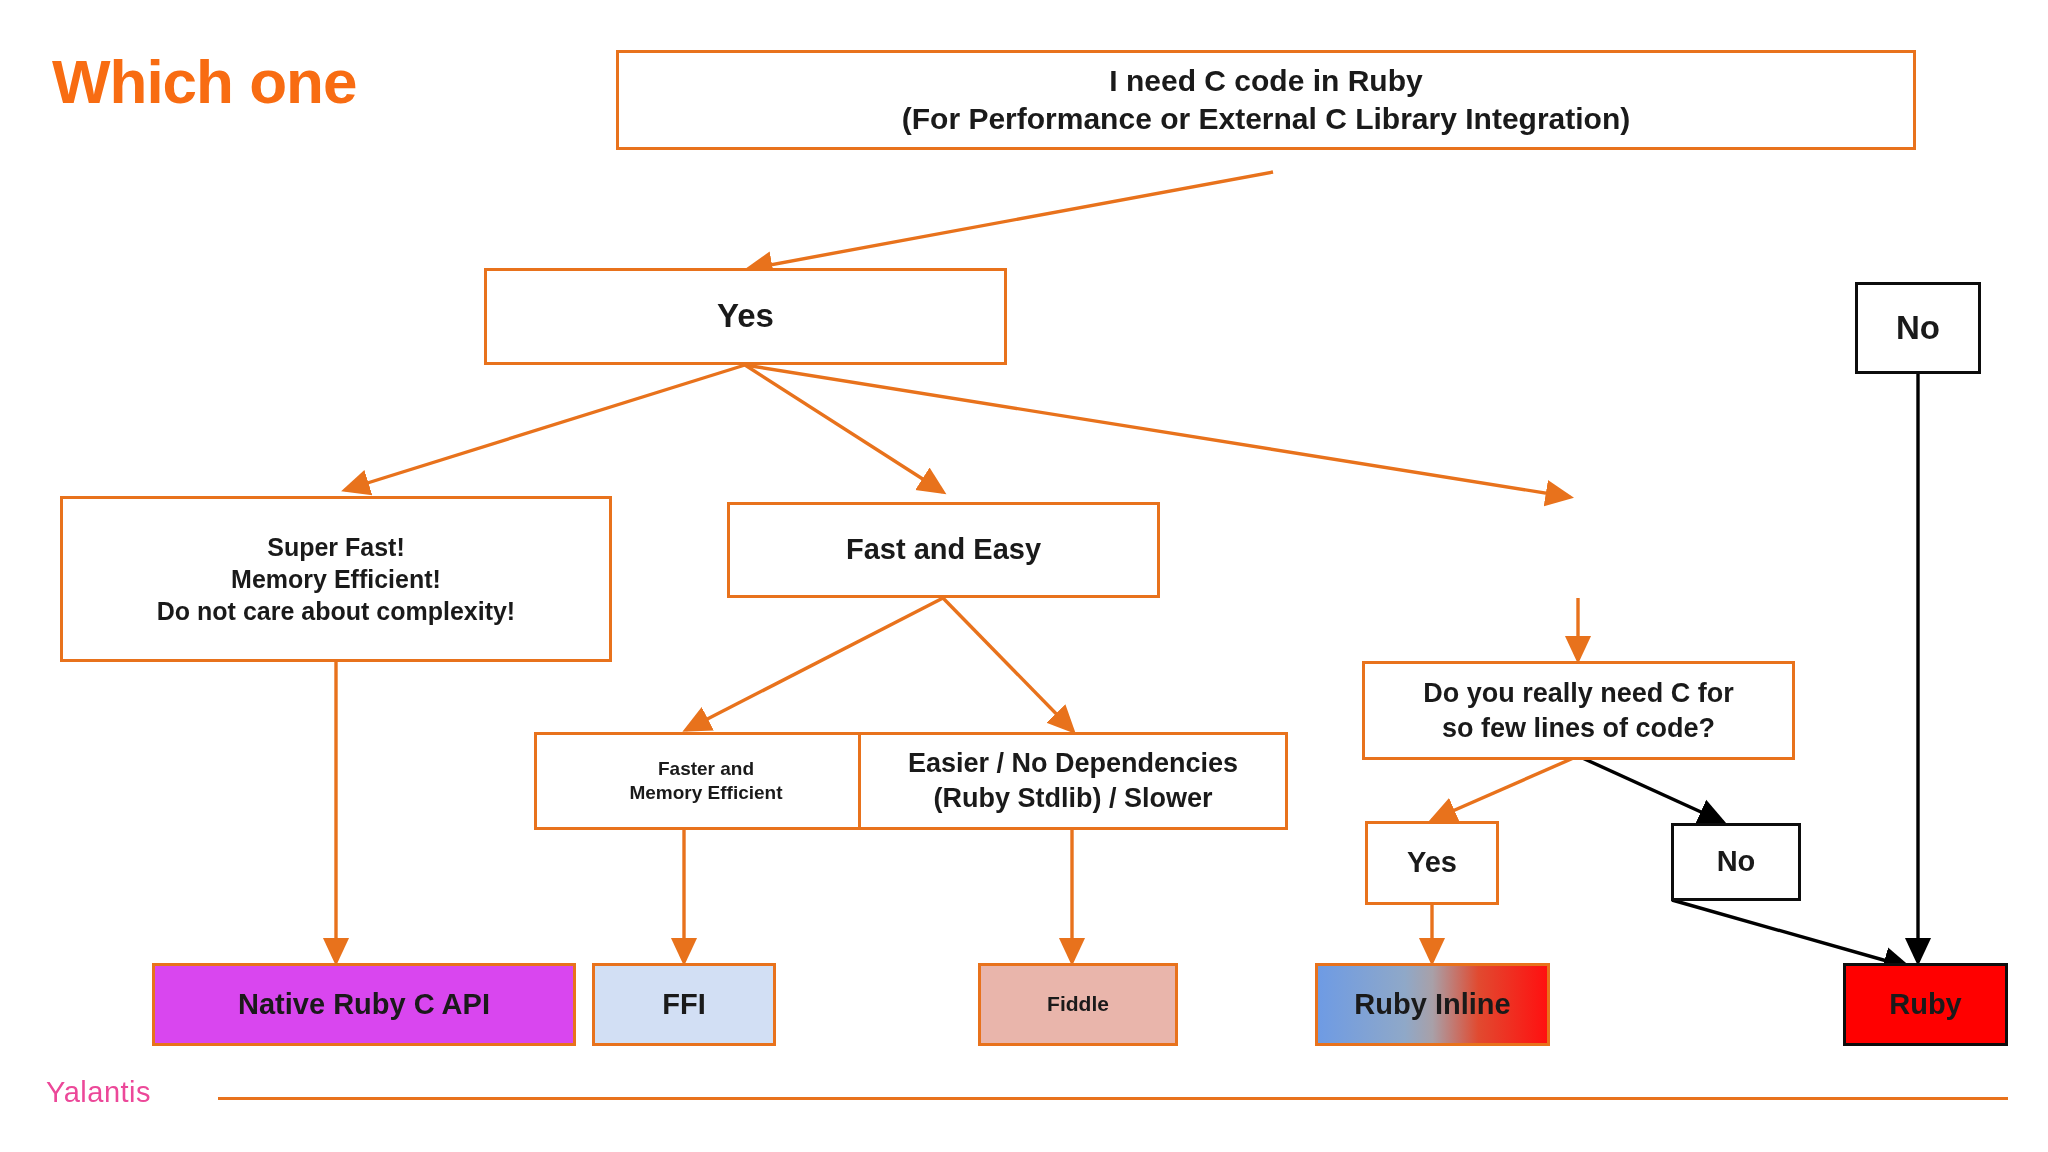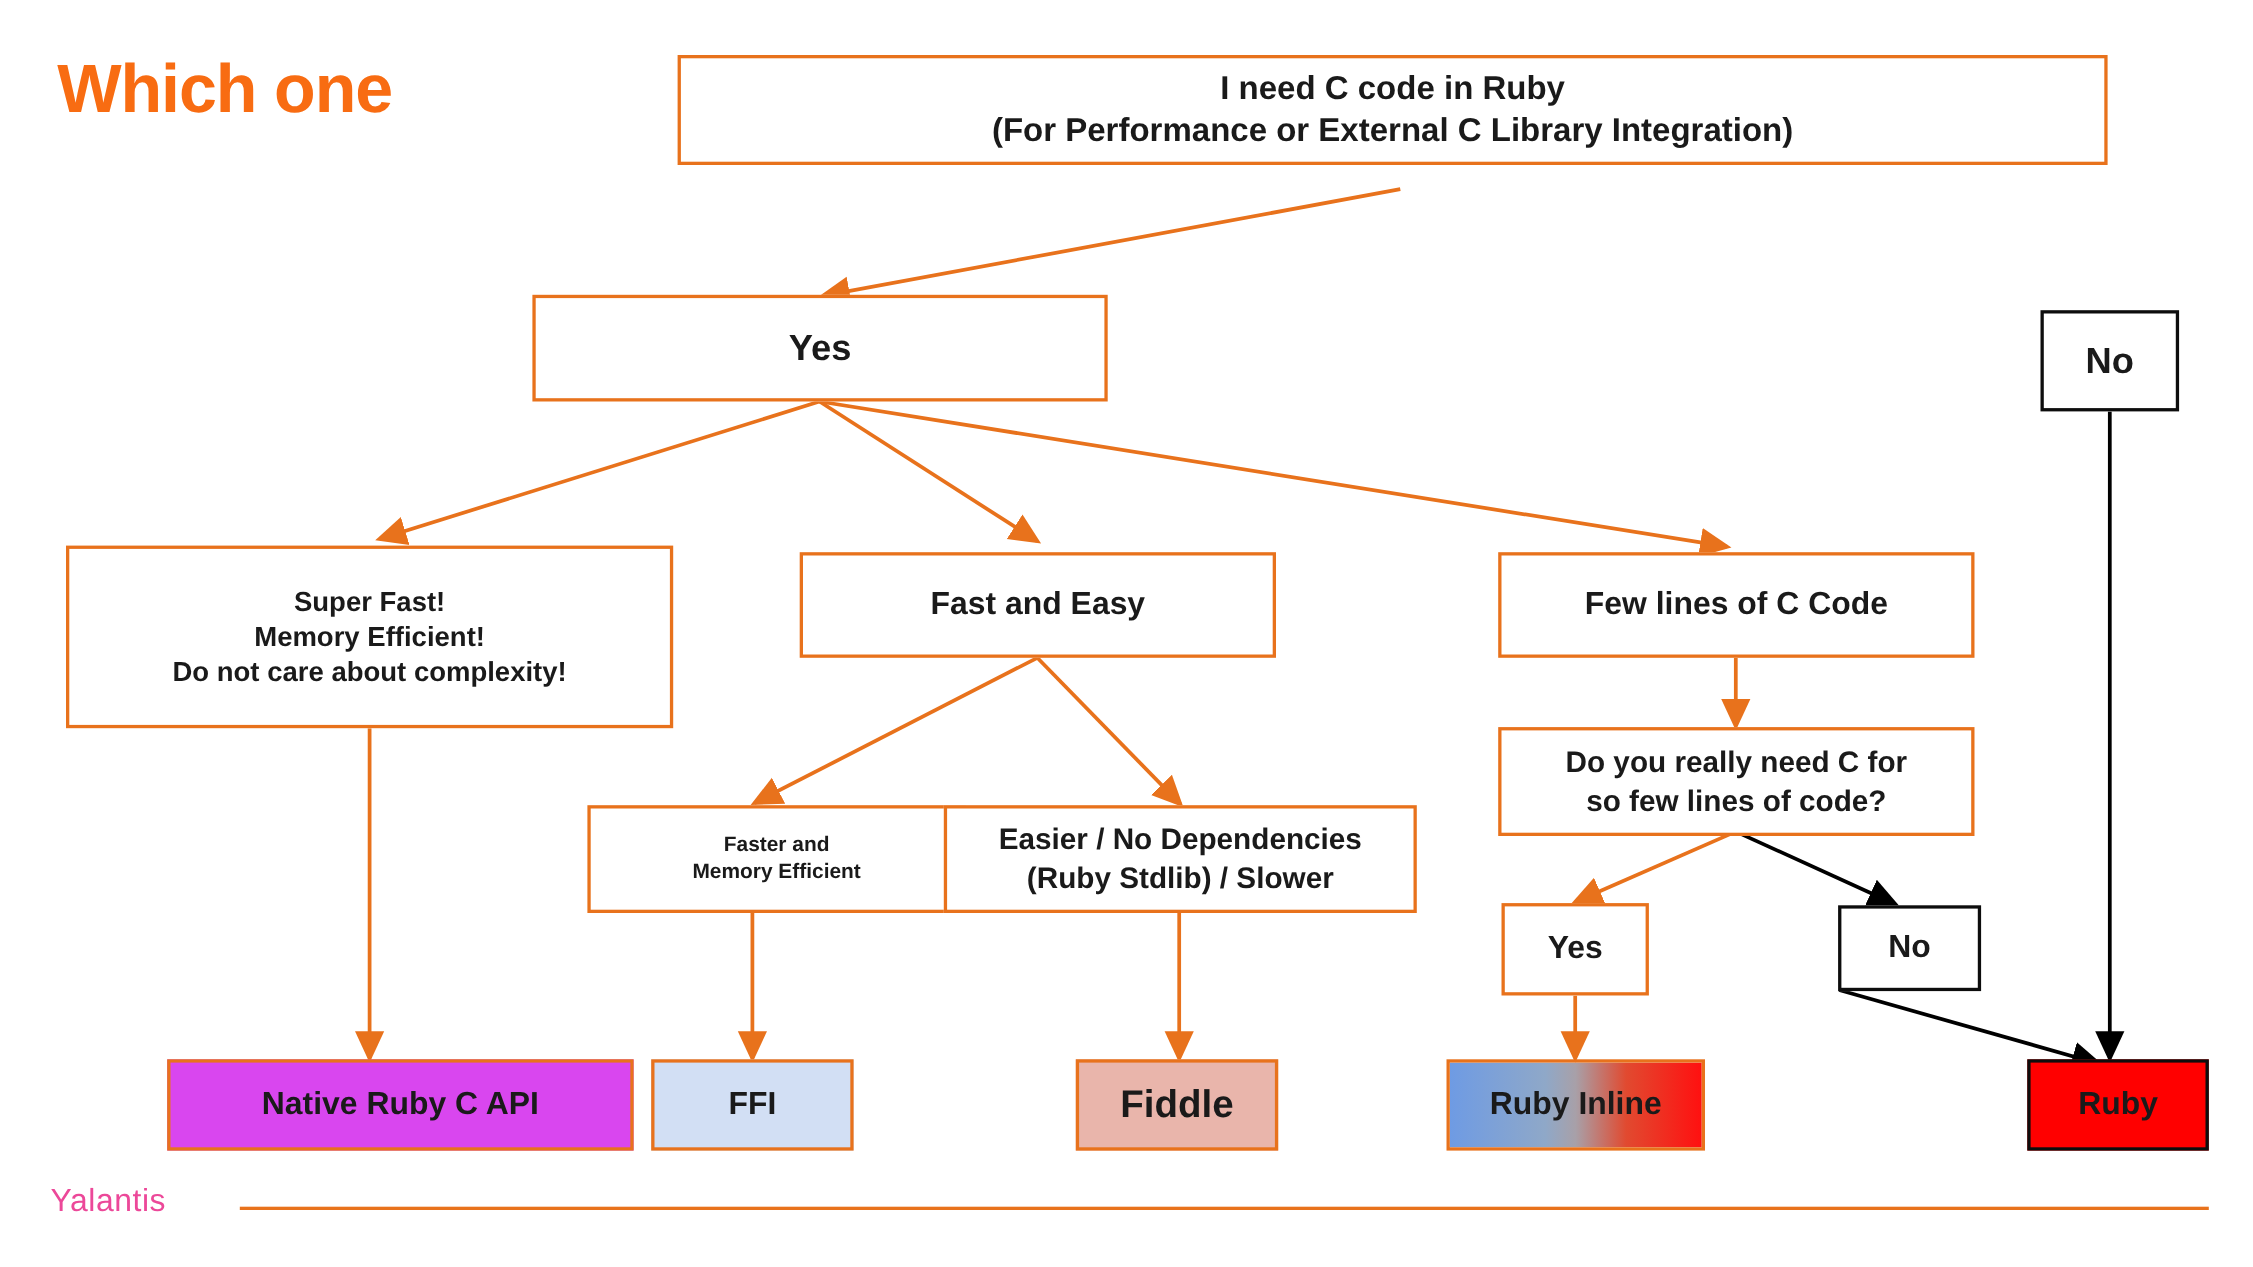--- a/index.html
+++ b/index.html
@@ -153,23 +153,20 @@
       <span>Super Fast!</span><br>
       <span>Memory Efficient!</span><br>
       <span>Do not care about complexity!</span>
     </span>
   </div>
 
   <div class="node thin" style="left:727px; top:502px; width:433px; height:96px; font-size:29px;">
     <span class="txt">Fast and Easy</span>
   </div>
 
-  <div class="node thin" style="left:1362px; top:502px; width:433px; height:96px; font-size:29px;">
-    <span class="txt">Few lines of C Code</span>
-  </div>
 
   <div class="node thin" style="left:534px; top:732px; width:344px; height:98px; font-size:19px;">
     <span class="txt">
       <span>Faster and</span><br>
       <span>Memory Efficient</span>
     </span>
   </div>
 
   <div class="node thin" style="left:858px; top:732px; width:430px; height:98px; font-size:27px;">
     <span class="txt">
@@ -194,21 +191,21 @@
   </div>
 
   <div class="node result" style="left:152px; top:963px; width:424px; height:83px; font-size:29px; background:#d946ef;">
     <span class="txt">Native Ruby C API</span>
   </div>
 
   <div class="node result" style="left:592px; top:963px; width:184px; height:83px; font-size:29px; background:#D2DFF4;">
     <span class="txt">FFI</span>
   </div>
 
-  <div class="node result" style="left:978px; top:963px; width:184px; height:83px; font-size:35px; background:#E9B5AB;">
+  <div class="node result" style="left:978px; top:963px; width:200px; height:83px; font-size:21px; background:#E9B5AB;">
     <span class="txt">Fiddle</span>
   </div>
 
   <div class="node result" style="left:1315px; top:963px; width:235px; height:83px; font-size:29px;
               background:linear-gradient(90deg,#6E9BE4 0%,#8FA8C8 38%,#A8A0A8 50%,#E14A30 70%,#FF1010 100%);">
     <span class="txt">Ruby Inline</span>
   </div>
 
   <div class="node result redbox" style="left:1843px; top:963px; width:165px; height:83px; font-size:29px; background:#FF0000;">
     <span class="txt">Ruby</span>

